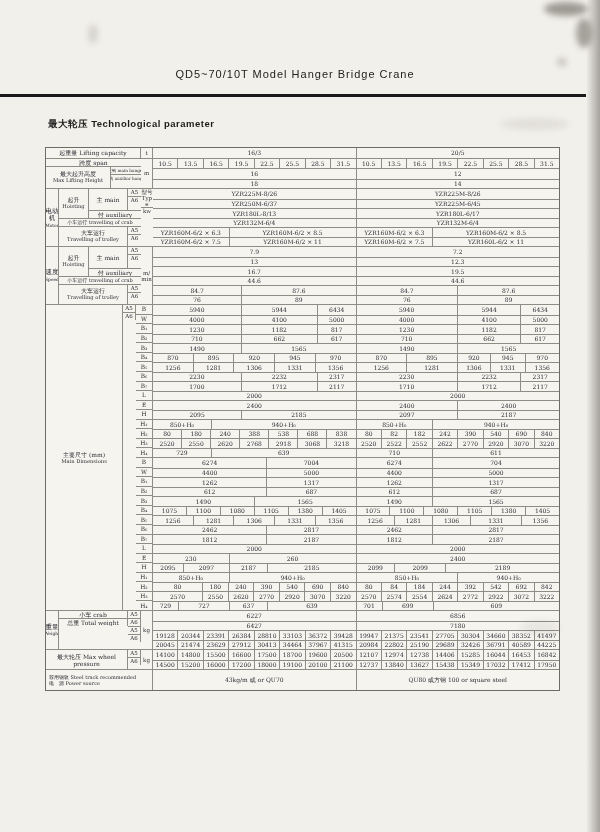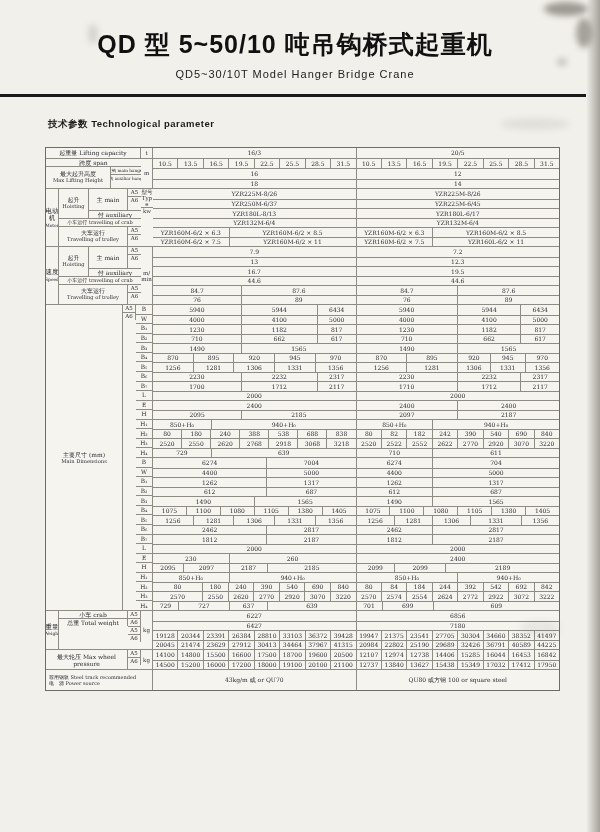--- a/index.html
+++ b/index.html
@@ -52,24 +52,23 @@
   .rlabel-cell{flex:1;border-right:1px solid var(--line);display:flex;align-items:center;justify-content:center;font-size:5.8px;box-sizing:border-box;}
   .rlabel-cell + .rlabel-cell{border-top:1px solid var(--line);}
   .tallrow .drow{height:20px;font-size:6.2px;}
   .raillab{width:107px;border-right:1px solid var(--line);display:flex;flex-direction:column;justify-content:center;align-items:flex-start;padding-left:3px;box-sizing:border-box;font-size:5px;line-height:6.5px;}
   .two-line div{line-height:7px;}
 </style>
 </head>
 <body>
 
 <div class="paper">
-  <div class="title-cn">QD 型 5~50/10 吨吊钩桥式起重机</div>
-  <div class="title-en">QD5~30/10T  Model  Hanger  Bridge  Crane</div>
+  <div class="title-en">QD5~70/10T  Model  Hanger  Bridge  Crane</div>
   <div class="rule"></div>
-  <div class="heading">技术参数  Technological parameter</div>
+  <div class="heading">最大轮压  Technological parameter</div>
 
   <div class="spec">
 
     <div class="sec">
       <div class="lab" style="width:95px">起重量 Lifting capacity</div>
       <div class="lab unit">t</div>
       <div class="datacol rgroup">
           <div class="drow">
             <div class="dhalf">
               <div class="dcell" style="flex-grow: 1;">16/3</div>

